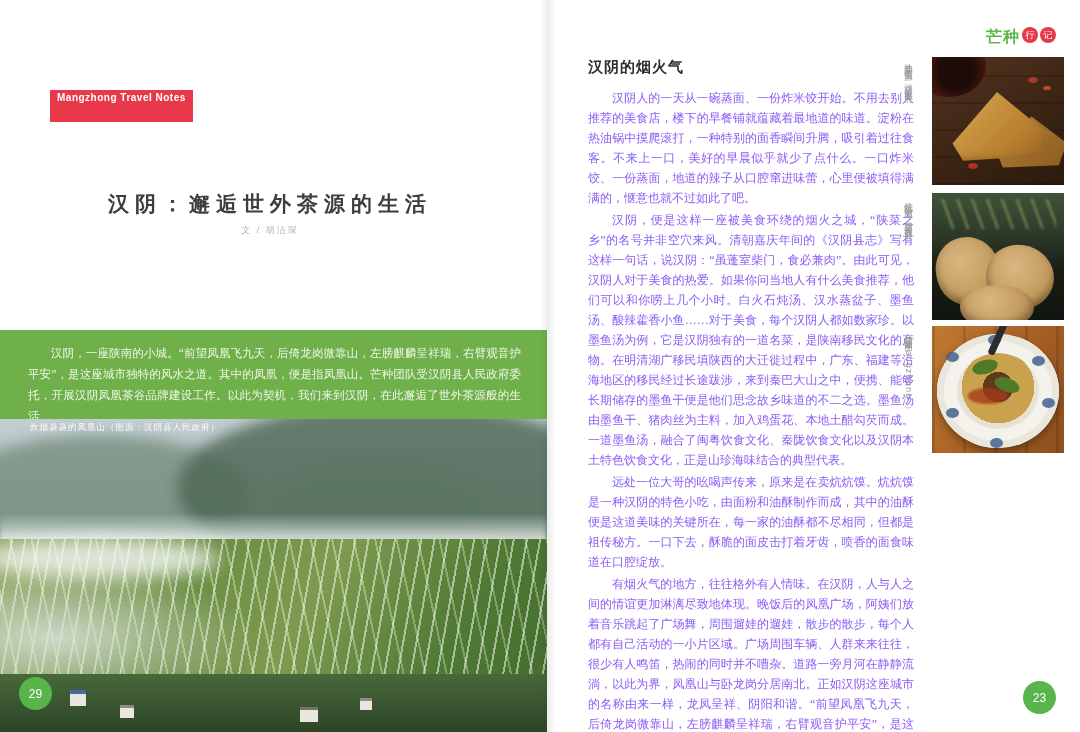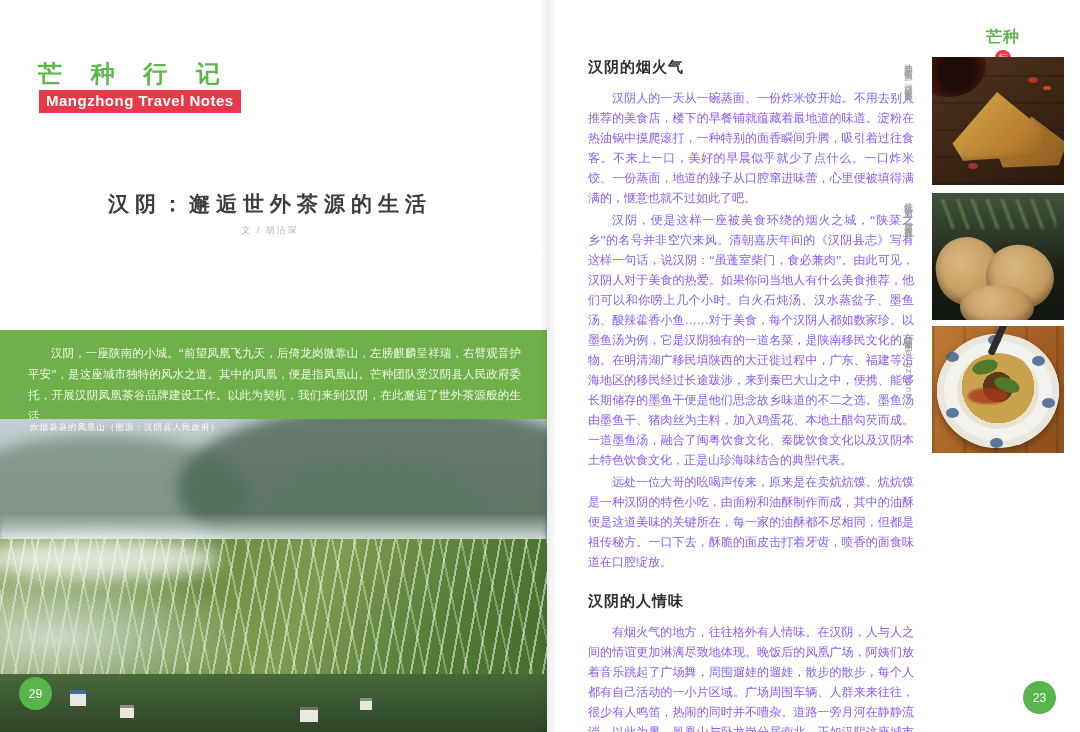--- a/index.html
+++ b/index.html
@@ -7,22 +7,22 @@
               font-family:"Liberation Sans", sans-serif; }
   .spread { position:relative; width:1080px; height:732px; background:#fff; }
 
   
   .gutter { position:absolute; left:540px; top:0; width:16px; height:732px;
             background:linear-gradient(90deg, rgba(0,0,0,0) 0%, rgba(0,0,0,.07) 50%, rgba(0,0,0,0) 100%); }
 
   
   .section-title { position:absolute; left:38px; top:58px; font-size:24px; font-weight:bold;
                    color:#5cb84a; letter-spacing:11px; white-space:nowrap; }
-  .section-badge { position:absolute; left:39px; top:90px; background:#e8394a; color:#fff;
-                   font-size:15px; font-weight:bold; padding:2px 7px 4px; letter-spacing:.5px; }
+  .section-badge { position:absolute; left:50px; top:90px; background:#e8394a; color:#fff;
+                   font-size:10px; font-weight:bold; padding:2px 7px 19px; letter-spacing:.5px; }
   .headline { position:absolute; left:0; top:190px; width:540px; text-align:center;
               font-size:21px; font-weight:bold; color:#3d3d3d; letter-spacing:6px;
               font-family:"Liberation Serif", serif; white-space:nowrap; }
   .byline   { position:absolute; left:0; top:224px; width:540px; text-align:center;
               font-size:9px; color:#b3b3b3; letter-spacing:2px; }
 
   
   .intro-band { position:absolute; left:0; top:330px; width:547px; height:89px; background:#6fb04b;padding-left:20px; }
   .intro-text { position:absolute; left:28px; right:26px; top:13px; font-size:11.5px; line-height:21px;
                 color:#f0f7e6; text-align:justify; text-indent:2em;
@@ -115,31 +115,30 @@
   .fp3-chili { position:absolute; left:36px; top:62px; width:40px; height:16px; border-radius:50%;
       background:rgba(165,58,25,.8); filter:blur(1px); }
   .fp3-stick { position:absolute; left:62px; top:-4px; width:7px; height:34px; background:#2b2b2b;
       transform:rotate(24deg); border-radius:3px; }
 
   .vcaption { position:absolute; writing-mode:vertical-rl; font-size:8.5px; color:#9a9a9a;
               letter-spacing:1.5px; left:903px; max-height:190px; }
   .vc1 { top:57px; }  .vc2 { top:196px; }  .vc3 { top:329px; }
 
   
-  .corner-logo { position:absolute; left:986px; top:27px; display:flex; align-items:center; gap:2px;flex-direction:column; }
+  .corner-logo { position:absolute; left:986px; top:27px; display:flex; gap:2px; }
   .corner-logo .txt { font-size:16px; font-weight:bold; color:#5cb84a; letter-spacing:1px; }
   .corner-logo .dot { width:16px; height:16px; border-radius:50%; background:#e8394a; color:#fff;
                       font-size:9px; display:flex; align-items:center; justify-content:center; }
 </style>
 </head>
 <body>
 
 <div class="spread">
 
-  <div class="section-title">芒 种 行 记</div>
   <div class="section-badge">Mangzhong Travel Notes</div>
 
   <div class="headline">汉阴：邂逅世外茶源的生活</div>
   <div class="byline">文 / 胡洁琛</div>
 
   <div class="intro-band">
     <div class="intro-text">汉阴，一座陕南的小城。“前望凤凰飞九天，后倚龙岗微靠山，左膀麒麟呈祥瑞，右臂观音护平安”，是这座城市独特的风水之道。其中的凤凰，便是指凤凰山。芒种团队受汉阴县人民政府委托，开展汉阴凤凰茶谷品牌建设工作。以此为契机，我们来到汉阴，在此邂逅了世外茶源般的生活。</div>
   </div>
 
   <div class="photo-left">
@@ -167,21 +166,20 @@
     <span class="txt">芒种</span>
     <span class="dot">行</span>
     <span class="dot">记</span>
   </div>
 
   <div class="article">
     <h2 class="article-heading">汉阴的烟火气</h2>
     <p>汉阴人的一天从一碗蒸面、一份炸米饺开始。不用去别人推荐的美食店，楼下的早餐铺就蕴藏着最地道的味道。淀粉在热油锅中摸爬滚打，一种特别的面香瞬间升腾，吸引着过往食客。不来上一口，美好的早晨似乎就少了点什么。一口炸米饺、一份蒸面，地道的辣子从口腔窜进味蕾，心里便被填得满满的，惬意也就不过如此了吧。</p>
     <p>汉阴，便是这样一座被美食环绕的烟火之城，“陕菜之乡”的名号并非空穴来风。清朝嘉庆年间的《汉阴县志》写有这样一句话，说汉阴：“虽蓬室柴门，食必兼肉”。由此可见，汉阴人对于美食的热爱。如果你问当地人有什么美食推荐，他们可以和你唠上几个小时。白火石炖汤、汉水蒸盆子、墨鱼汤、酸辣藿香小鱼……对于美食，每个汉阴人都如数家珍。以墨鱼汤为例，它是汉阴独有的一道名菜，是陕南移民文化的产物。在明清湖广移民填陕西的大迁徙过程中，广东、福建等沿海地区的移民经过长途跋涉，来到秦巴大山之中，便携、能够长期储存的墨鱼干便是他们思念故乡味道的不二之选。墨鱼汤由墨鱼干、猪肉丝为主料，加入鸡蛋花、本地土醋勾芡而成。一道墨鱼汤，融合了闽粤饮食文化、秦陇饮食文化以及汉阴本土特色饮食文化，正是山珍海味结合的典型代表。</p>
     <p>远处一位大哥的吆喝声传来，原来是在卖炕炕馍。炕炕馍是一种汉阴的特色小吃，由面粉和油酥制作而成，其中的油酥便是这道美味的关键所在，每一家的油酥都不尽相同，但都是祖传秘方。一口下去，酥脆的面皮击打着牙齿，喷香的面食味道在口腔绽放。</p>
-    <h2 class="article-heading second">汉阴的人情味</h2>
     <p>有烟火气的地方，往往格外有人情味。在汉阴，人与人之间的情谊更加淋漓尽致地体现。晚饭后的凤凰广场，阿姨们放着音乐跳起了广场舞，周围遛娃的遛娃，散步的散步，每个人都有自己活动的一小片区域。广场周围车辆、人群来来往往，很少有人鸣笛，热闹的同时并不嘈杂。道路一旁月河在静静流淌，以此为界，凤凰山与卧龙岗分居南北。正如汉阴这座城市的名称由来一样，龙凤呈祥、阴阳和谐。“前望凤凰飞九天，后倚龙岗微靠山，左膀麒麟呈祥瑞，右臂观音护平安”，是这座城市得天独厚的风水之道。</p>
 
   </div>
 
   <div class="food-photo fp1">
     <div class="fp1-bowl"></div>
     <div class="fp1-dump2"></div>
     <div class="fp1-dump"></div>
     <div class="fp1-chili"></div>
   </div>

